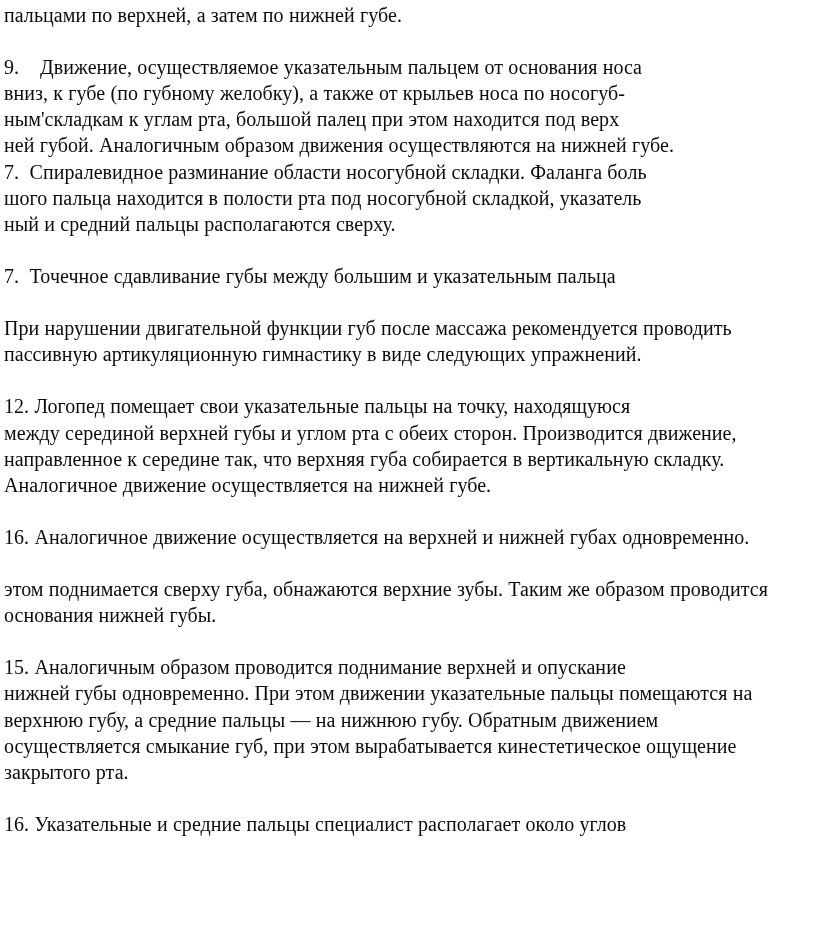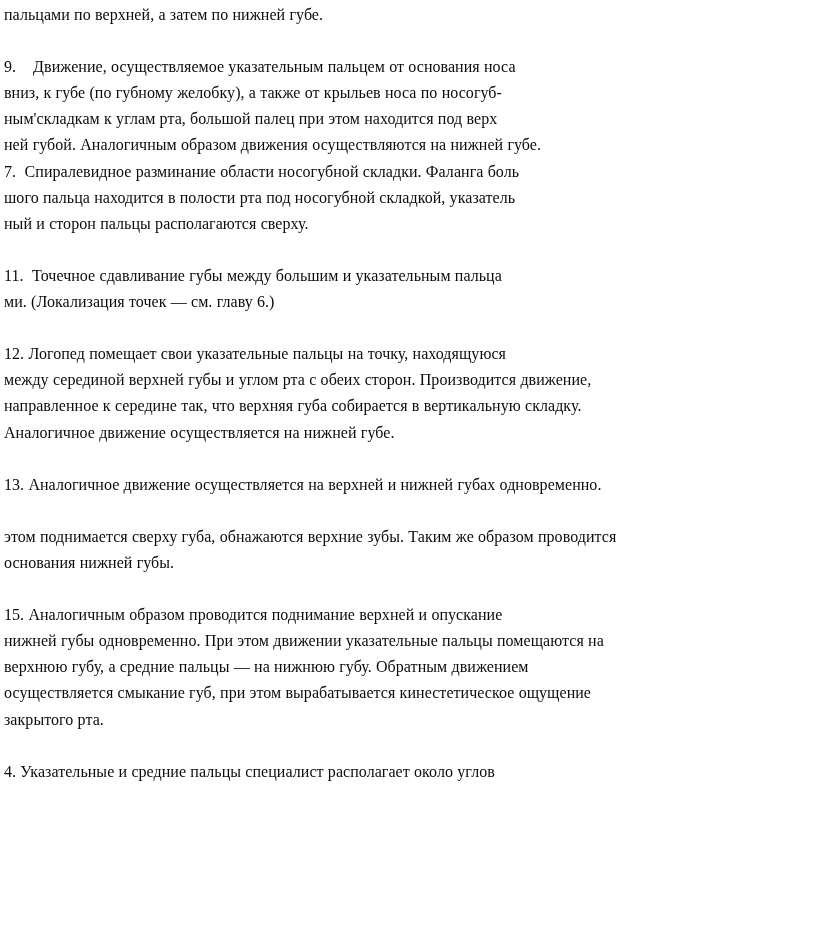--- a/index.html
+++ b/index.html
@@ -19,21 +19,21 @@
   .page {
     position: relative;
     width: 816px;
     height: 941px;
     box-sizing: border-box;
     padding: 2px 0 0 4px;
     background: #ffffff;
   }
 
   .doc-body {
-    font-size: 16px;
+    font-size: 20px;
     line-height: 26.1px;
     letter-spacing: 0.05px;
     word-spacing: 0.2px;
     color: #0b0b0b;
     -webkit-font-smoothing: antialiased;
   }
 
   .para {
     margin: 0;
     padding: 0;
@@ -49,21 +49,22 @@
     white-space: pre;
   }
 </style>
 </head>
 <body>
 
 <div class="page">
   <div class="doc-body" id="doc-body">
       <p class="para gap-0"><span class="line">пальцами по верхней, а затем по нижней губе.</span></p>
       <p class="para gap-1"><span class="line">9.    Движение, осуществляемое указательным пальцем от основания носа</span><span class="line">вниз, к губе (по губному желобку), а также от крыльев носа по носогуб-</span><span class="line">ным'складкам к углам рта, большой палец при этом находится под верх</span><span class="line">ней губой. Аналогичным образом движения осуществляются на нижней губе.</span></p>
-      <p class="para gap-0"><span class="line">7.  Спиралевидное разминание области носогубной складки. Фаланга боль</span><span class="line">шого пальца находится в полости рта под носогубной складкой, указатель</span><span class="line">ный и сторон пальцы располагаются сверху.</span></p>
-      <p class="para gap-1"><span class="line">11.  Точечное сдавливание губы между большим и указательным пальца</span><span class="line">ми. (Локализация точек — см. главу 6.)</span></p>
+      <p class="para gap-0"><span class="line">7.  Спиралевидное разминание области носогубной складки. Фаланга боль</span><span class="line">шого пальца находится в полости рта под носогубной складкой, указатель</span><span class="line">ный и средний пальцы располагаются сверху.</span></p>
+      <p class="para gap-1"><span class="line">7.  Точечное сдавливание губы между большим и указательным пальца</span></p>
+      <p class="para gap-1"><span class="line">При нарушении двигательной функции губ после массажа рекомендуется проводить</span><span class="line">пассивную артикуляционную гимнастику в виде следующих упражнений.</span></p>
       <p class="para gap-1"><span class="line">12. Логопед помещает свои указательные пальцы на точку, находящуюся</span><span class="line">между серединой верхней губы и углом рта с обеих сторон. Производится движение,</span><span class="line">направленное к середине так, что верхняя губа собирается в вертикальную складку.</span><span class="line">Аналогичное движение осуществляется на нижней губе.</span></p>
-      <p class="para gap-1"><span class="line">13. Аналогичное движение осуществляется на верхней и нижней губах одновременно.</span></p>
+      <p class="para gap-1"><span class="line">16. Аналогичное движение осуществляется на верхней и нижней губах одновременно.</span></p>
       <p class="para gap-1"><span class="line">этом поднимается сверху губа, обнажаются верхние зубы. Таким же образом проводится</span><span class="line">основания нижней губы.</span></p>
       <p class="para gap-1"><span class="line">15. Аналогичным образом проводится поднимание верхней и опускание</span><span class="line">нижней губы одновременно. При этом движении указательные пальцы помещаются на</span><span class="line">верхнюю губу, а средние пальцы — на нижнюю губу. Обратным движением</span><span class="line">осуществляется смыкание губ, при этом вырабатывается кинестетическое ощущение</span><span class="line">закрытого рта.</span></p>
-      <p class="para gap-1"><span class="line">4. Указательные и средние пальцы специалист располагает около углов</span></p>
+      <p class="para gap-1"><span class="line">16. Указательные и средние пальцы специалист располагает около углов</span></p>
     </div>
 </div>
 
 </body></html>

